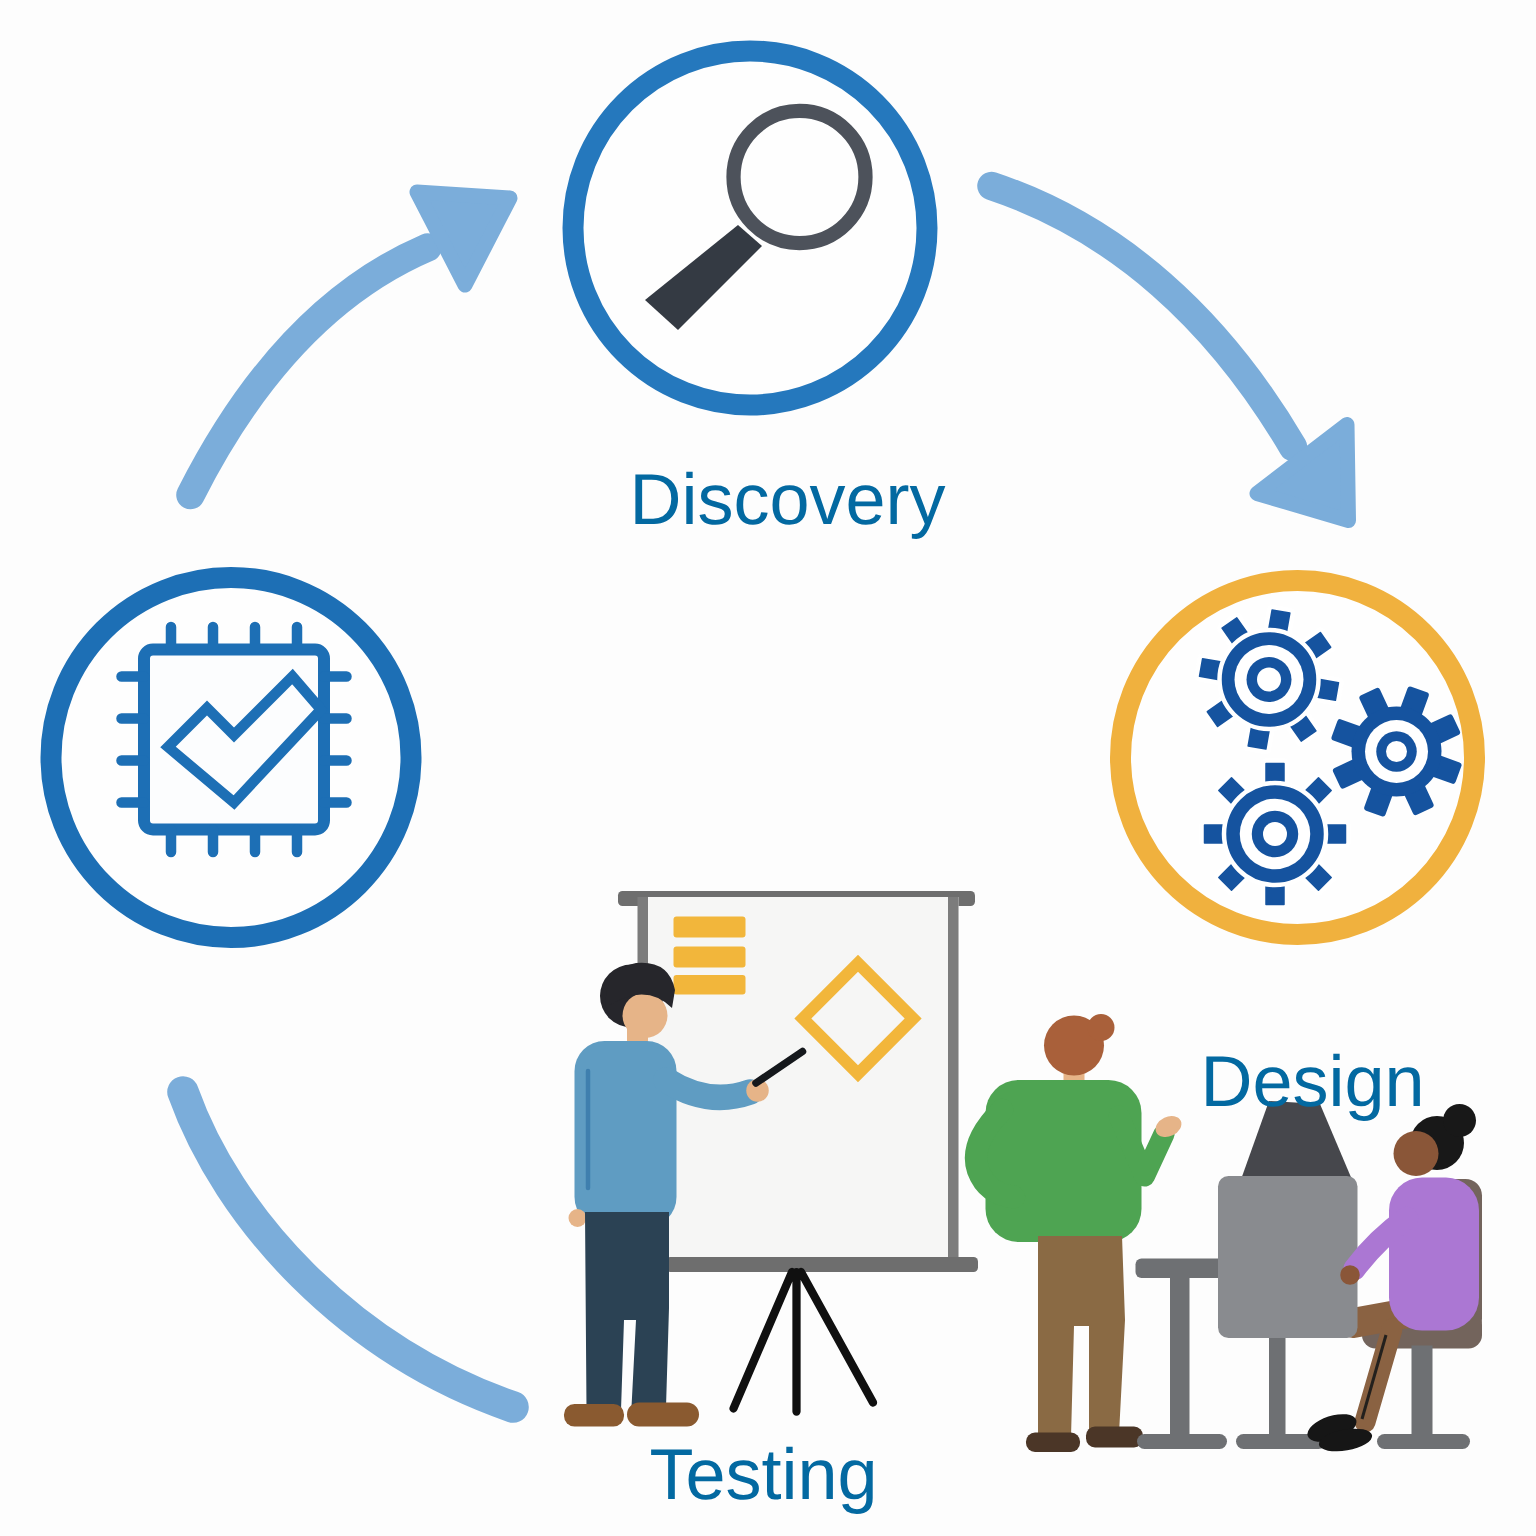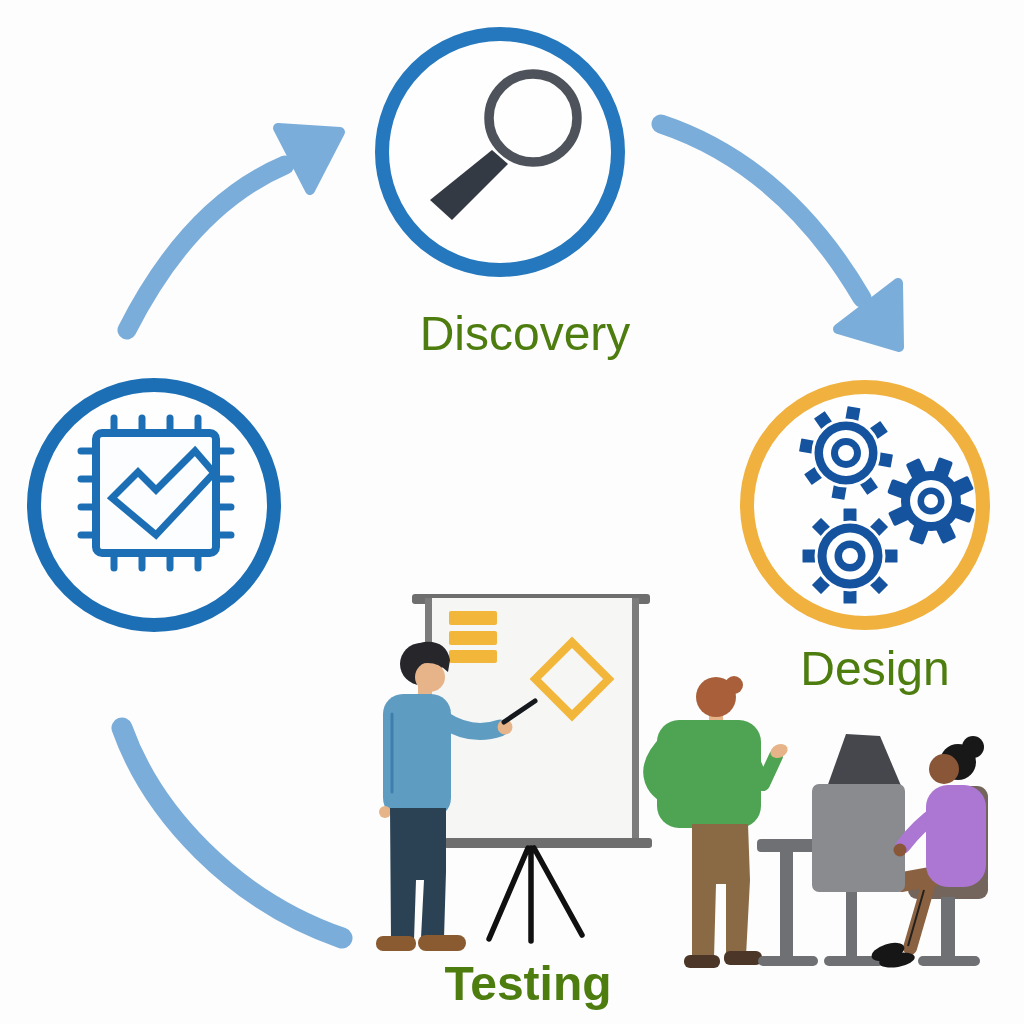--- a/index.html
+++ b/index.html
@@ -5,21 +5,21 @@
   html,body{margin:0;padding:0;background:#ffffff;}
   .canvas{position:relative;width:1024px;height:1024px;background:#fdfdfd;overflow:hidden;}
   .canvas svg{position:absolute;left:0;top:0;}
   .stage-label{
     position:absolute;
     transform:translateX(-50%);
     font-family:"Liberation Sans",sans-serif;
     font-size:48px;
     font-weight:400;
     line-height:1.1;
-    color:#4d7c0f;
+    color:#0369a1;
     white-space:nowrap;
   }
 </style>
 </head>
 <body>
 
 <div class="canvas">
   <svg width="1024" height="1024" viewBox="0 0 1024 1024">
 
     <g fill="none" stroke-linecap="round">
@@ -182,15 +182,15 @@
         <path d="M938,812 Q918,826 903,846" stroke="#ab77d3" stroke-width="15" fill="none" stroke-linecap="round"></path>
         <circle cx="900" cy="850" r="6.5" fill="#8a5638"></circle>
         <circle cx="958" cy="762" r="18" fill="#181818"></circle>
         <circle cx="944" cy="769" r="15" fill="#8a5638"></circle>
         <circle cx="973" cy="747" r="11" fill="#181818"></circle>
       </g>
     </g>
   </svg>
 
   <div class="stage-label" style="left:525px; top:308px;">Discovery</div>
-  <div class="stage-label" style="left:875px; top:643px;">Design</div>
-  <div class="stage-label" style="left:528px; top:958px;font-weight:bold;">Testing</div>
+  <div class="stage-label" style="left:875px; top:696px;">Design</div>
+  <div class="stage-label" style="left:509px; top:958px;">Testing</div>
 </div>
 
 </body></html>

